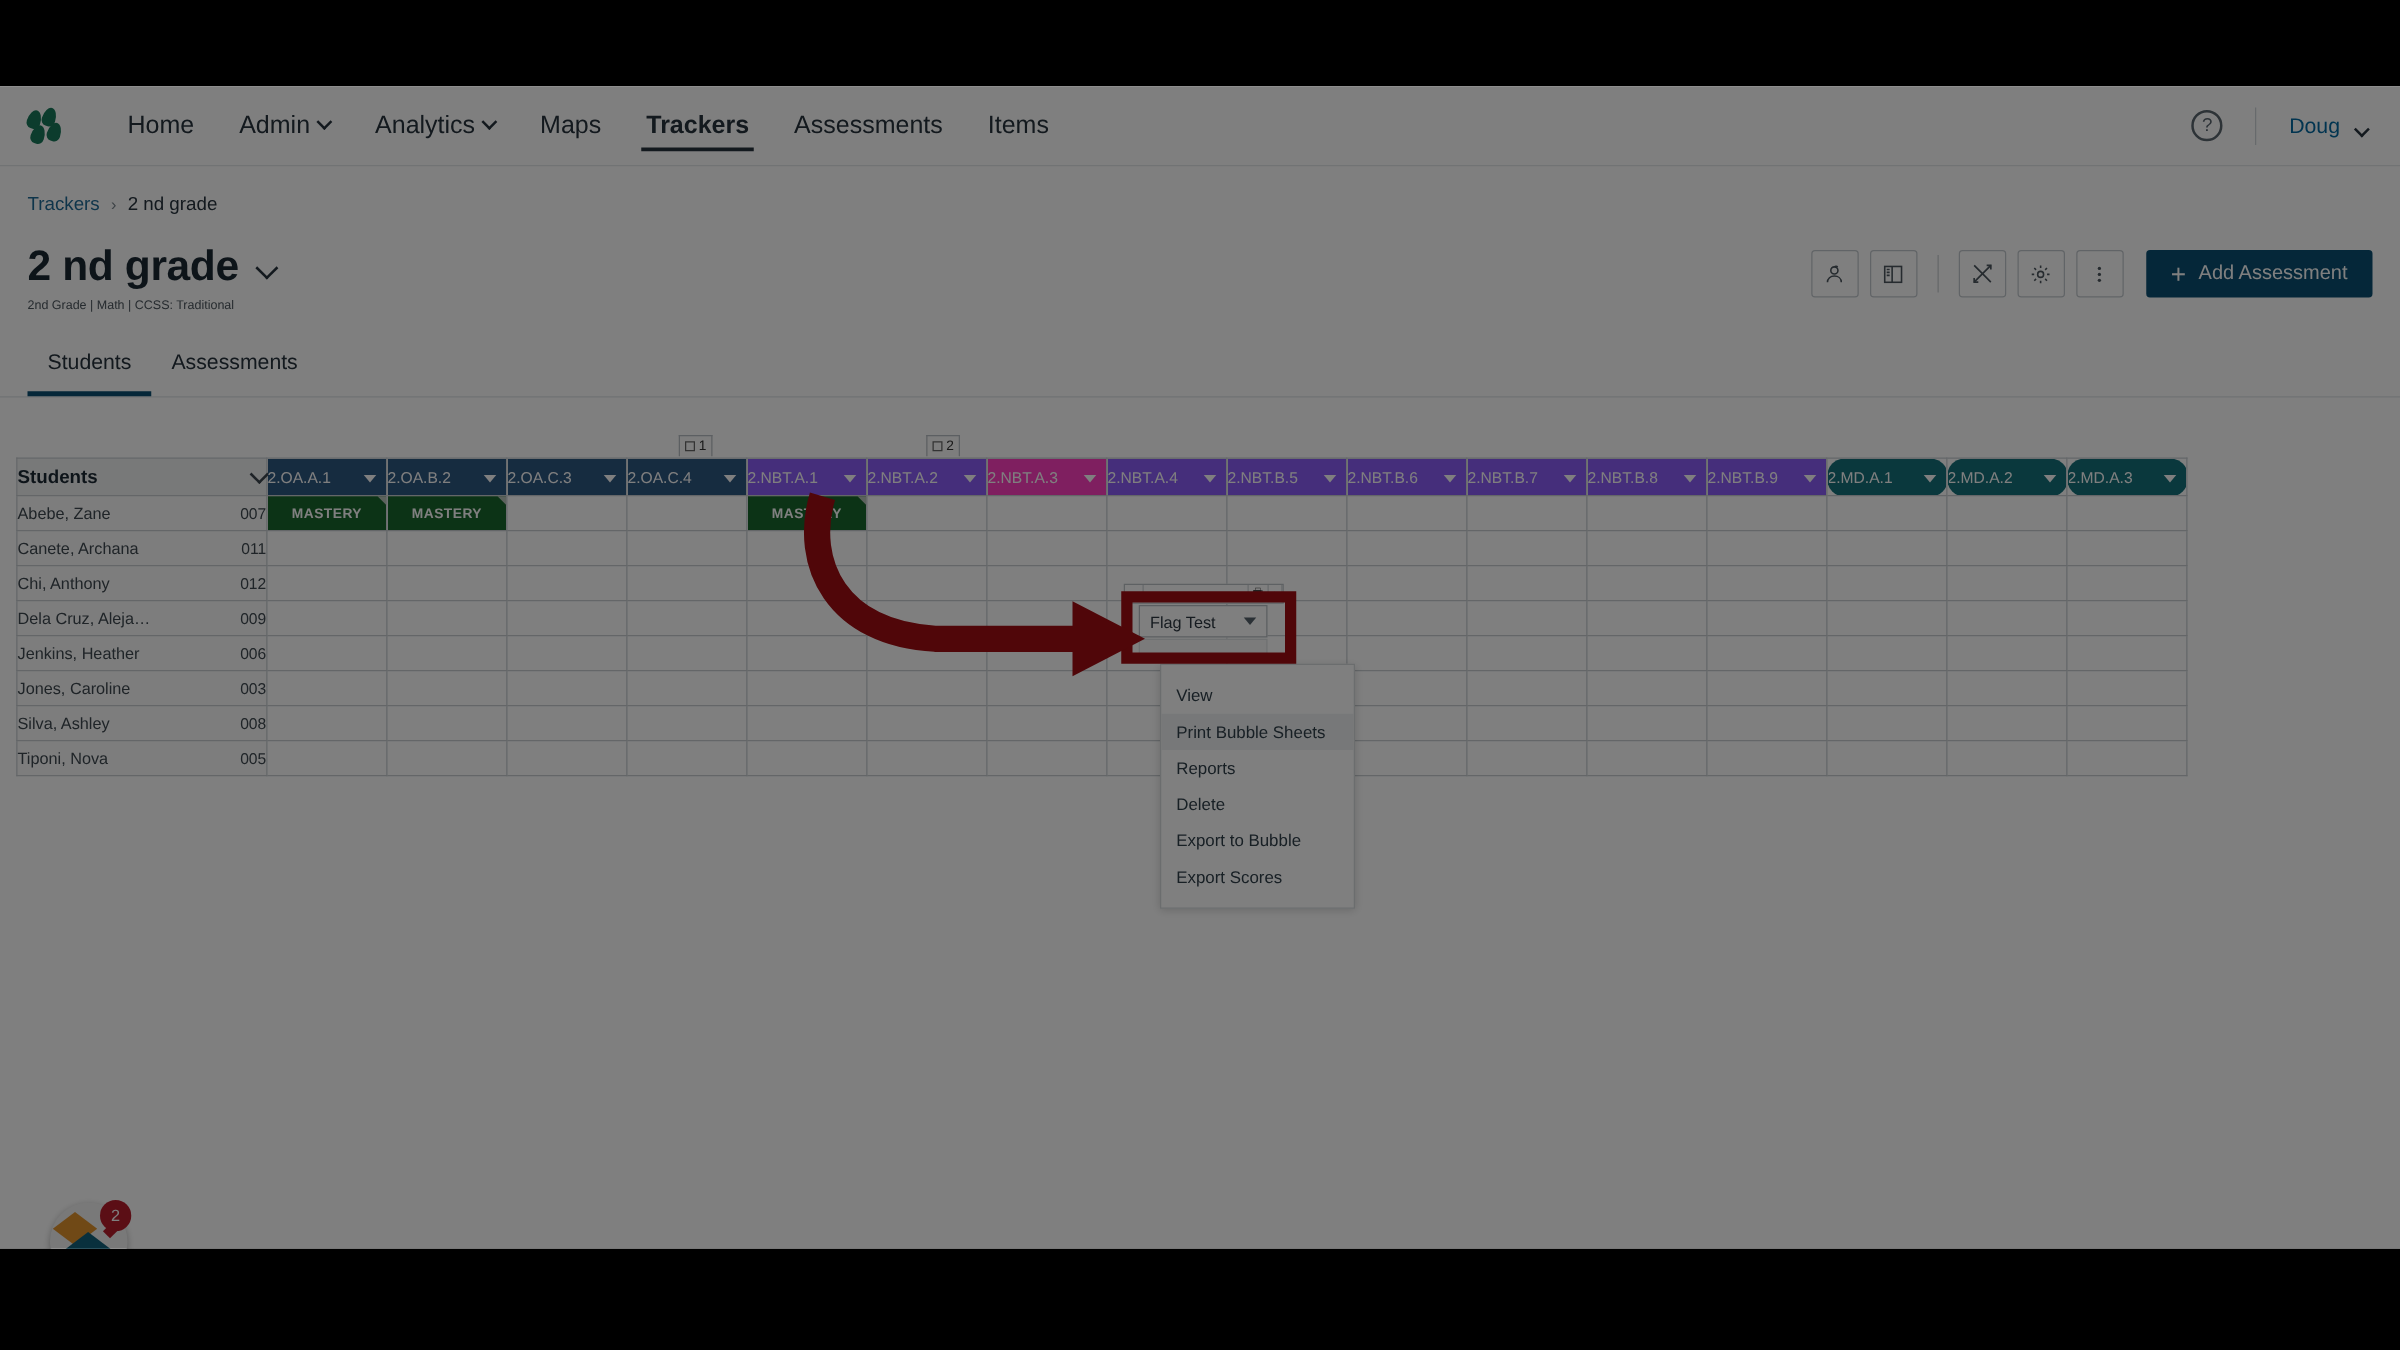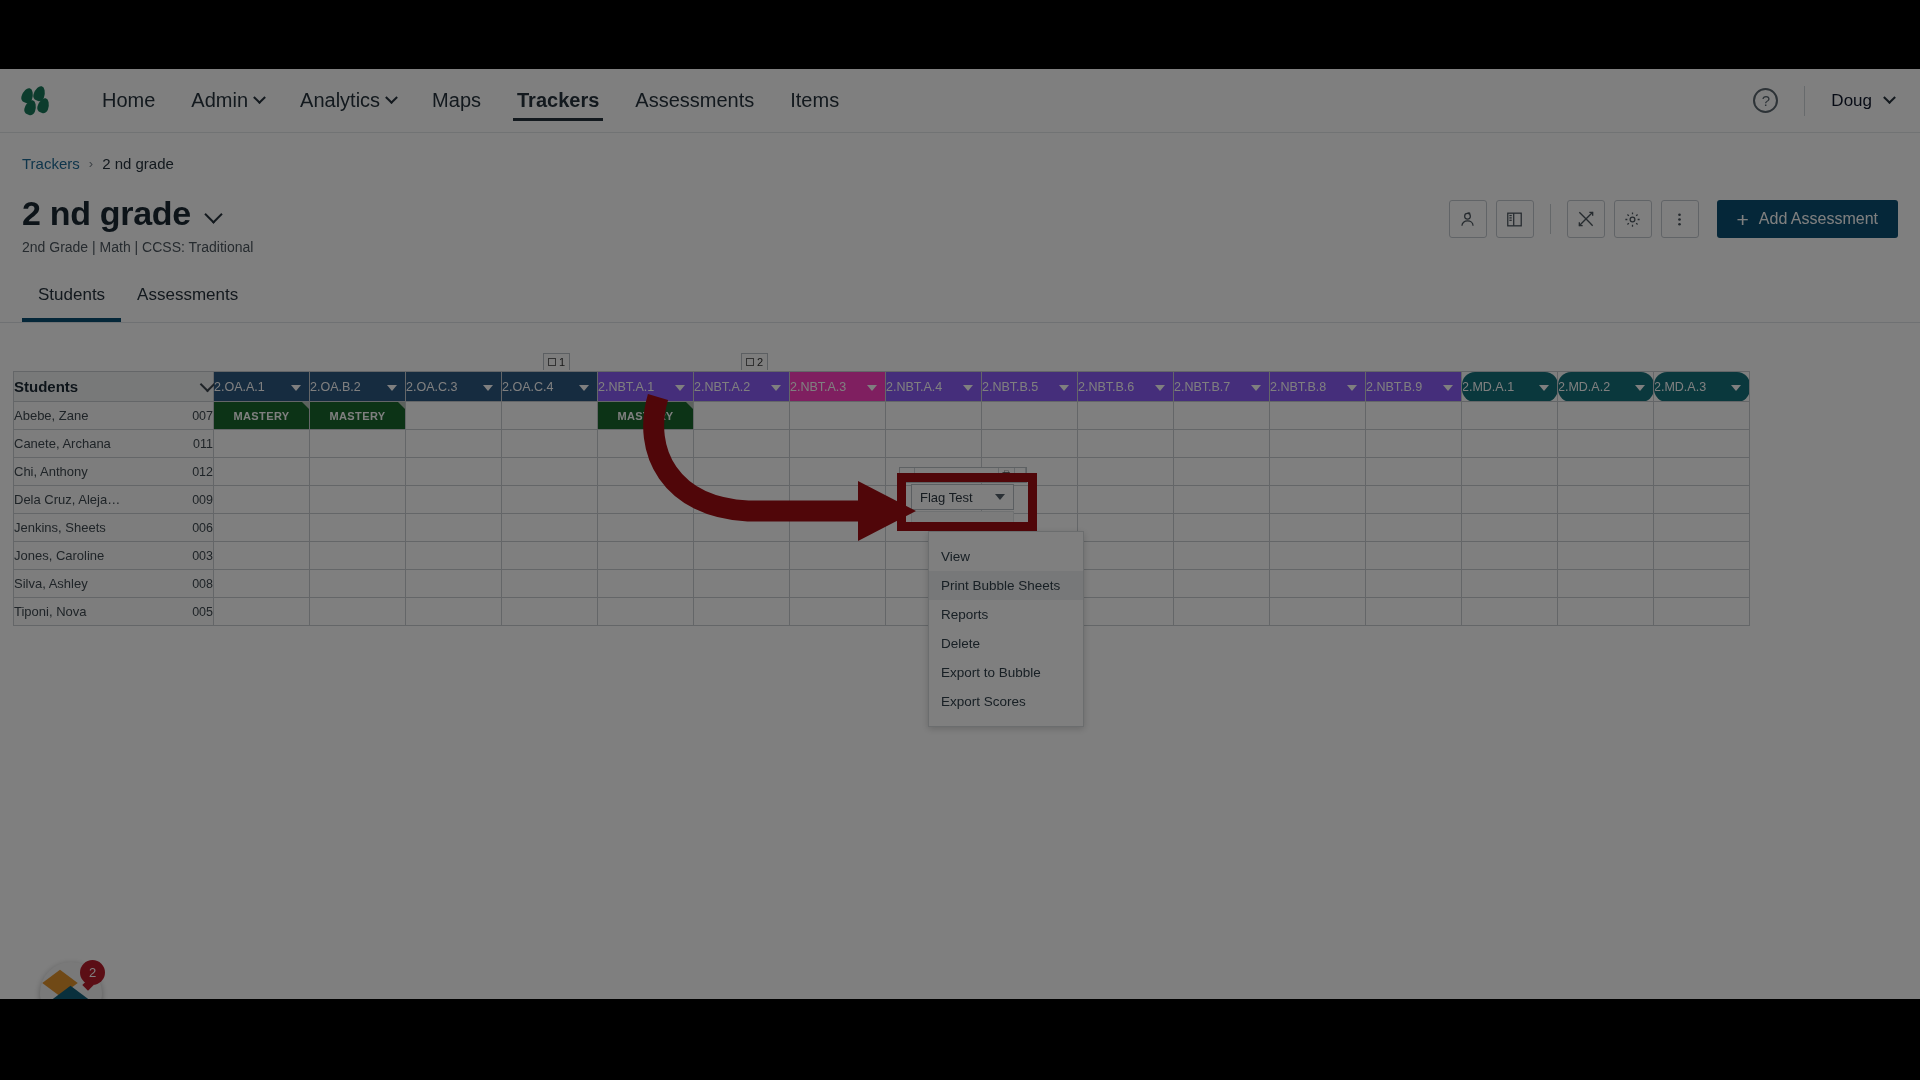--- a/index.html
+++ b/index.html
@@ -53,32 +53,32 @@
   }
   .caret { display: inline-block; width: 9px; height: 9px;
     border-right: 2px solid #27333d; border-bottom: 2px solid #27333d;
     transform: rotate(45deg) translate(-2px,-2px); }
   .nav-right { margin-left: auto; display: flex; align-items: center; gap: 0; }
   .help-circle {
     width: 25px; height: 25px; border: 2px solid #5b666f; border-radius: 50%;
     color: #5b666f; font-size: 15px; text-align: center; line-height: 22px; cursor: pointer;
   }
   .nav-sep { width: 1px; height: 30px; background: #cfd4d8; margin: 0 26px; }
-  .user { font-size: 17px; color: #0f172a; display: flex; align-items: center; gap: 13px; cursor: pointer; margin-right: 4px;}
+  .user { font-size: 17px; color: #0369a1; display: flex; align-items: flex-end; gap: 13px; cursor: pointer; margin-right: 4px;}
 
   
   .page { padding: 0 22px; background: #fff; }
   .crumbs { font-size: 15px; padding-top: 22px; color: #27333d; display: flex; align-items: center; gap: 9px; }
   .crumbs a { color: #1f6b96; text-decoration: none; cursor: pointer; }
   .crumb-arrow { color: #7b858d; font-size: 13px; }
   .titlerow { display: flex; align-items: flex-start; margin-top: 22px; }
   h1.title { font-size: 34px; font-weight: bold; color: #1b2833; letter-spacing: -0.3px; }
   .title-caret { width: 13px; height: 13px; border-right: 2.5px solid #27333d; border-bottom: 2.5px solid #27333d;
      transform: rotate(45deg); margin: 14px 0 0 16px; cursor: pointer; }
-  .subtitle { font-size: 14px; color: #4c565e; margin-top: 6px; }
+  .subtitle { font-size: 10px; color: #4c565e; margin-top: 6px; }
   .actions { margin-left: auto; display: flex; align-items: center; gap: 9px; padding-top: 6px; }
   .iconbtn {
     width: 38px; height: 38px; border: 1px solid #c3c9ce; border-radius: 3px;
     background: #fff; display: flex; align-items: center; justify-content: center; cursor: pointer;
   }
   .act-sep { width: 1px; height: 30px; background: #c9ced2; margin: 0 7px; }
   .addbtn {
     background: #0b4f72; color: #fff; border: none; border-radius: 3px;
     height: 38px; padding: 0 20px; font-size: 16px; display: flex; align-items: center; gap: 10px;
     font-family: "Liberation Sans", sans-serif; cursor: pointer; margin-left: 9px;
@@ -447,21 +447,21 @@
             <td class="cell"></td>
             <td class="cell"></td>
             <td class="cell"></td>
             <td class="cell"></td>
             <td class="cell"></td>
             <td class="cell"></td>
           </tr>
           <tr>
             <td class="namecell">
               <div class="nm">
-                <span>Jenkins, Sheets</span>
+                <span>Jenkins, Heather</span>
                 <span class="id">006</span>
               </div>
             </td>
             <td class="cell"></td>
             <td class="cell"></td>
             <td class="cell"></td>
             <td class="cell"></td>
             <td class="cell"></td>
             <td class="cell"></td>
             <td class="cell"></td>

